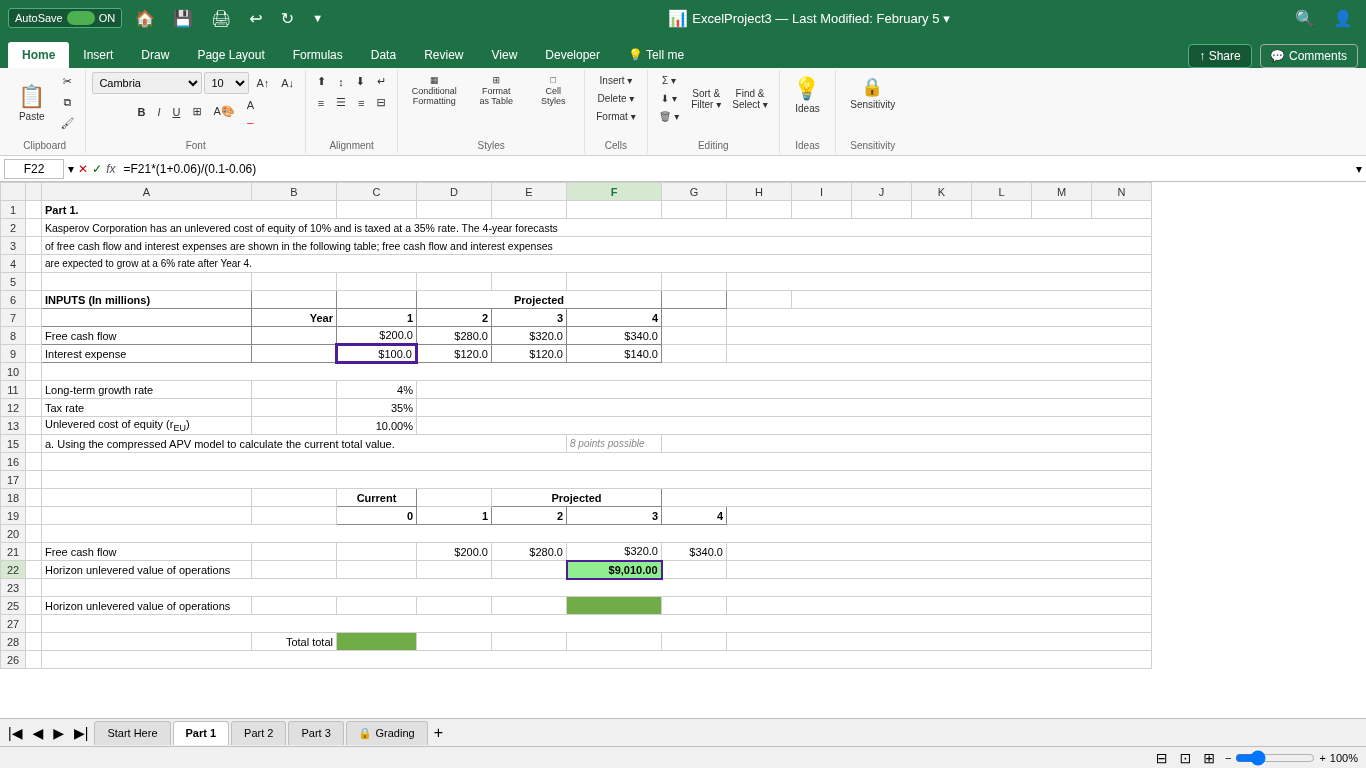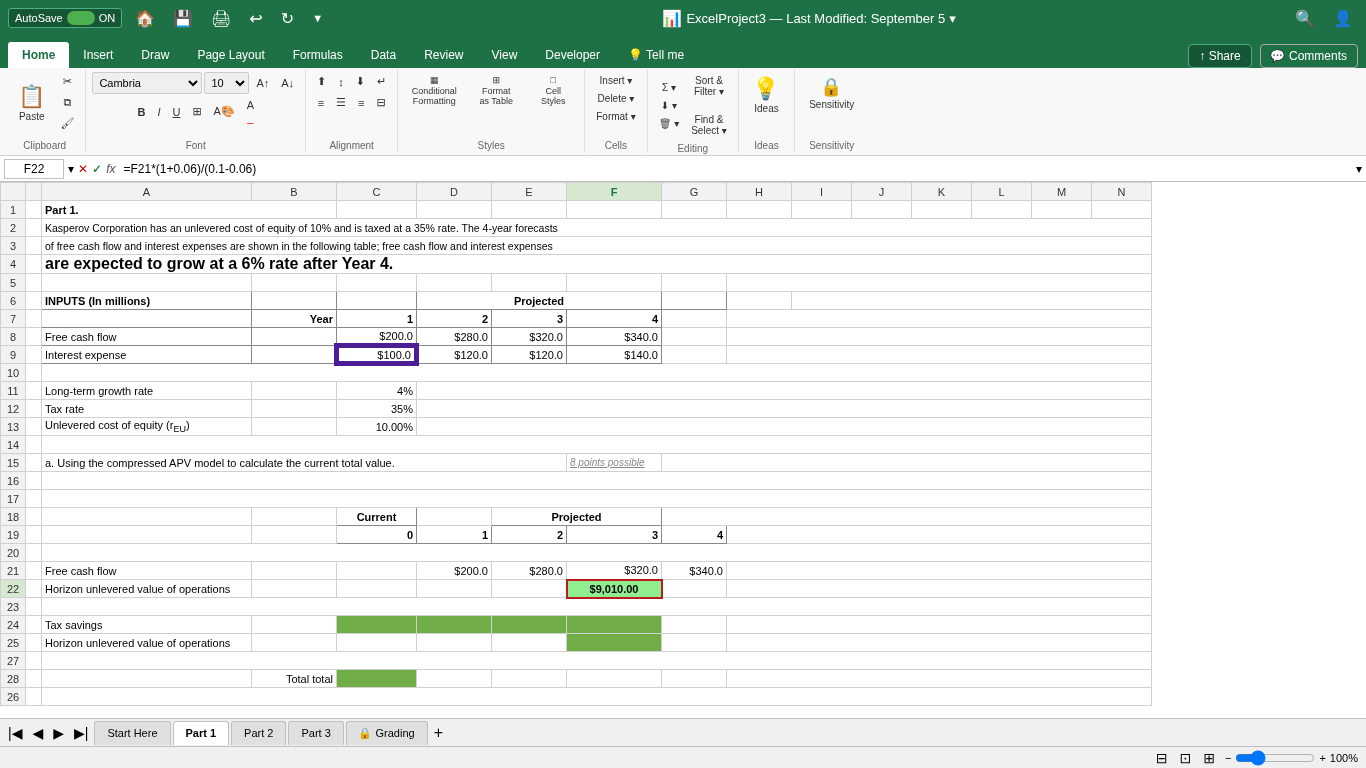--- a/index.html
+++ b/index.html
@@ -243,21 +243,21 @@
     </div>
     <button class="ribbon-btn" style="color:white;font-size:16px;">🏠</button>
     <button class="ribbon-btn" style="color:white;font-size:16px;">💾</button>
     <button class="ribbon-btn" style="color:white;font-size:16px;">🖨</button>
     <button class="ribbon-btn" style="color:white;font-size:16px;">↩</button>
     <button class="ribbon-btn" style="color:white;font-size:16px;">↻</button>
     <button class="ribbon-btn" style="color:white;">▼</button>
   </div>
   <div id="titlebar-center">
     <span style="font-size:16px;">📊</span>
-    <span>ExcelProject3 — Last Modified: September 5</span>
+    <span>ExcelProject3 — Last Modified: February 5</span>
     <span style="cursor:pointer;">▾</span>
   </div>
   <div id="titlebar-right">
     <button class="ribbon-btn" style="color:white;font-size:16px;">🔍</button>
     <button class="ribbon-btn" style="color:white;font-size:16px;">👤</button>
   </div>
 </div>
 
 <div id="ribbon-tabs">
   <div class="ribbon-tab active">Home</div>
@@ -367,21 +367,21 @@
     <span class="ribbon-group-label">Cells</span>
   </div>
 
   <div class="ribbon-group">
     <div class="ribbon-row">
       <div style="display:flex;flex-direction:column;gap:1px;">
         <button class="ribbon-btn" style="font-size:10px;">Σ ▾</button>
         <button class="ribbon-btn" style="font-size:10px;">⬇ ▾</button>
         <button class="ribbon-btn" style="font-size:10px;">🗑 ▾</button>
       </div>
-      <div style="display:flex;flex-direction:column;gap:11px;">
+      <div style="display:flex;flex-direction:row;gap:1px;">
         <button class="ribbon-btn" style="font-size:10px;">Sort &amp;<br>Filter ▾</button>
         <button class="ribbon-btn" style="font-size:10px;">Find &amp;<br>Select ▾</button>
       </div>
     </div>
     <span class="ribbon-group-label">Editing</span>
   </div>
 
   <div class="ribbon-group">
     <div class="ribbon-row">
       <button class="ribbon-btn ribbon-btn-large" style="font-size:22px;">
@@ -482,21 +482,21 @@
 
         <tr>
           <th class="row-header">3</th>
           <td></td>
           <td colspan="14" style="font-size:10.5px;">of free cash flow and interest expenses are shown in the following table; free cash flow and interest expenses</td>
         </tr>
 
         <tr>
           <th class="row-header">4</th>
           <td></td>
-          <td colspan="14" style="font-size:16px;font-weight:bold;">are expected to grow at a 6% rate after Year 4.</td>
+          <td colspan="14" style="font-size:10px;">are expected to grow at a 6% rate after Year 4.</td>
         </tr>
 
         <tr>
           <th class="row-header">5</th>
           <td></td>
           <td></td>
           <td></td>
           <td></td>
           <td></td>
           <td></td>
@@ -541,21 +541,21 @@
           <td class="right-align" style="border:1px solid #888;">$340.0</td>
           <td></td>
           <td colspan="7"></td>
         </tr>
 
         <tr>
           <th class="row-header">9</th>
           <td></td>
           <td style="border:1px solid #888;">Interest expense</td>
           <td style="border:1px solid #888;"></td>
-          <td class="right-align" style="border:5px solid #4c1d95;">$100.0</td>
+          <td class="right-align" style="border:3px solid #4c1d95;">$100.0</td>
           <td class="right-align" style="border:1px solid #888;">$120.0</td>
           <td class="right-align" style="border:1px solid #888;">$120.0</td>
           <td class="right-align" style="border:1px solid #888;">$140.0</td>
           <td></td>
           <td colspan="7"></td>
         </tr>
 
         <tr>
           <th class="row-header">10</th>
           <td></td>
@@ -582,31 +582,26 @@
 
         <tr>
           <th class="row-header">13</th>
           <td></td>
           <td>Unlevered cost of equity (r<sub class="subscript">EU</sub>)</td>
           <td></td>
           <td class="right-align">10.00%</td>
           <td colspan="12"></td>
         </tr>
 
-        <tr>
-          <th class="row-header">14</th>
-          <td></td>
-          <td colspan="15"></td>
-        </tr>
 
         <tr>
           <th class="row-header">15</th>
           <td></td>
           <td colspan="5">a. Using the compressed APV model to calculate the current total value.</td>
-          <td class="italic" style="color:#888;font-size:10px;text-decoration:underline;">8 points possible</td>
+          <td class="italic" style="color:#888;font-size:10px;">8 points possible</td>
           <td colspan="8"></td>
         </tr>
 
         <tr>
           <th class="row-header">16</th>
           <td></td>
           <td colspan="15"></td>
         </tr>
 
         <tr>
@@ -659,43 +654,31 @@
         </tr>
 
         <tr>
           <th class="row-header" style="background:#d6e8d0;">22</th>
           <td></td>
           <td>Horizon unlevered value of operations</td>
           <td></td>
           <td></td>
           <td></td>
           <td></td>
-          <td class="active-cell right-align bold" style="border:2px solid #b91c1c;background:#90ee90;text-align:center;">$9,010.00</td>
+          <td class="active-cell right-align bold" style="border:2px solid #4c1d95;background:#90ee90;">$9,010.00</td>
           <td></td>
           <td colspan="7"></td>
         </tr>
 
         <tr>
           <th class="row-header">23</th>
           <td></td>
           <td colspan="15"></td>
         </tr>
 
-        <tr>
-          <th class="row-header">24</th>
-          <td></td>
-          <td>Tax savings</td>
-          <td></td>
-          <td class="green-fill"></td>
-          <td class="green-fill"></td>
-          <td class="green-fill"></td>
-          <td class="green-fill"></td>
-          <td></td>
-          <td colspan="7"></td>
-        </tr>
 
         <tr>
           <th class="row-header">25</th>
           <td></td>
           <td>Horizon unlevered value of operations</td>
           <td></td>
           <td></td>
           <td></td>
           <td></td>
           <td class="green-fill"></td>

